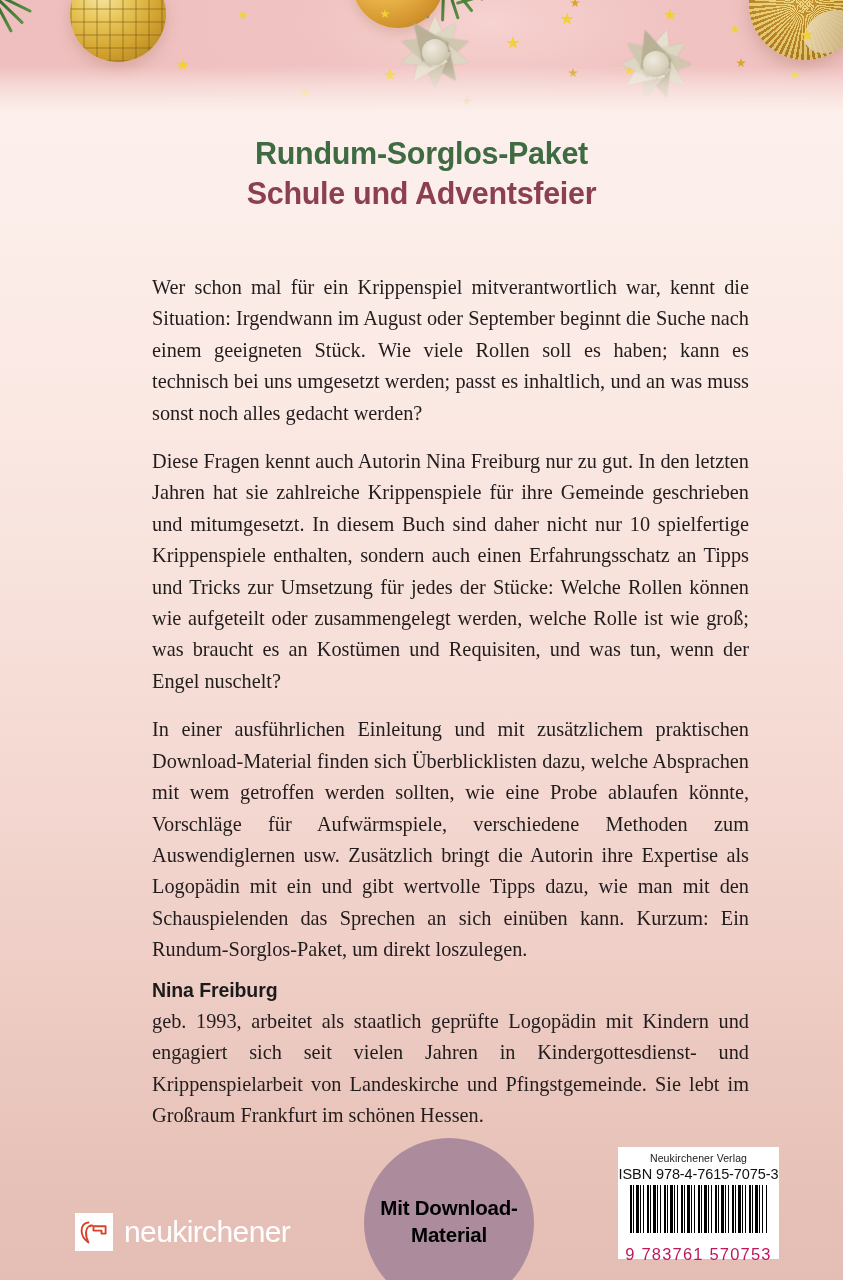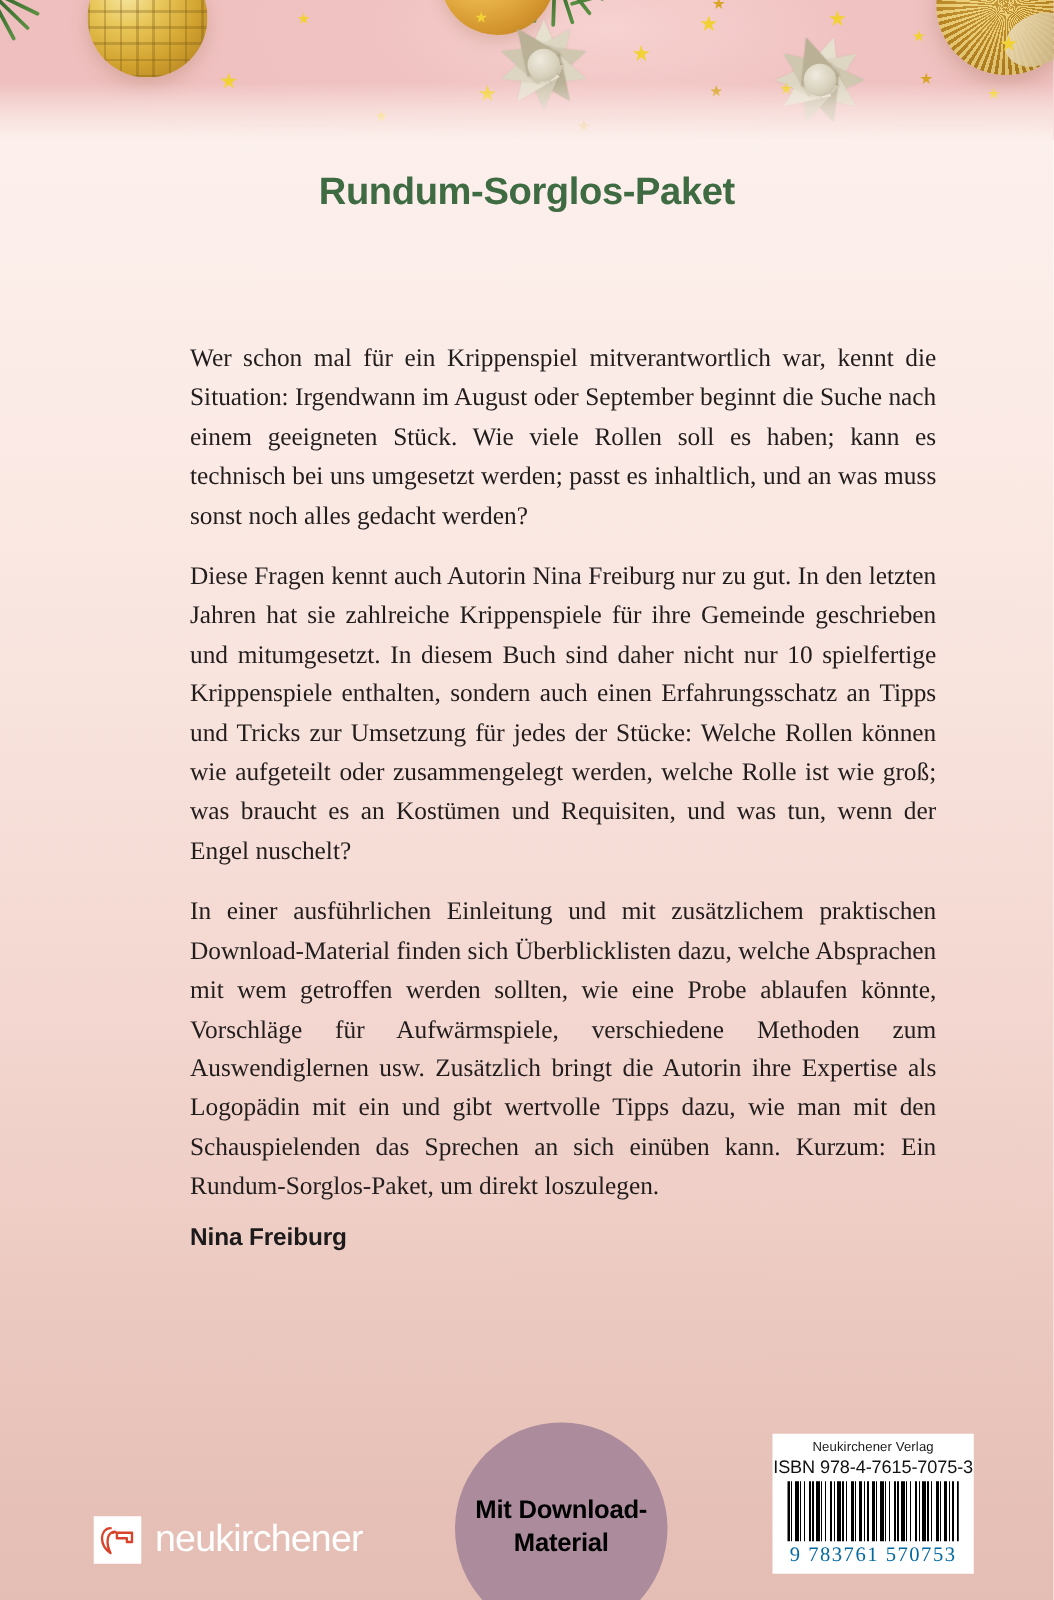--- a/index.html
+++ b/index.html
@@ -272,26 +272,26 @@
       #fff 4px, #fff 6px,
       #000 6px, #000 9px,
       #fff 9px, #fff 10px,
       #000 10px, #000 11px,
       #fff 11px, #fff 13px,
       #000 13px, #000 14px,
       #fff 14px, #fff 17px
     );
   }
   .barcode-digits {
-    font-family: Liberation Serif, serif;
+    font-family: Liberation Sans, sans-serif;
     font-size: 16.5px;
     letter-spacing: 1.2px;
-    color: #0369a1;
+    color: #be185d;
     line-height: 19px;
-    margin-top: 1px;
+    margin-top: 12px;
   }
 
   
   .logo {
     position: absolute;
     left: 75px;
     top: 1213px;
     display: flex;
     align-items: center;
     gap: 11px;
@@ -389,30 +389,32 @@
     <div class="star" style="left:800px; top:28px;"></div>
     <div class="star sm" style="left:790px; top:70px;"></div>
     <div class="star sm" style="left:300px; top:88px;"></div>
     <div class="star sm dk" style="left:462px; top:96px;"></div>
 
     <div class="banner-fade"></div>
   </div>
 
   <h1 class="headline">
     <span class="l1">Rundum-Sorglos-Paket</span>
+    <span class="l3">Schule und Adventsfeier</span>
   </h1>
 
   <div class="body-copy">
     <p>Wer schon mal für ein Krippenspiel mitverantwortlich war, kennt die Situation: Irgendwann im August oder September beginnt die Suche nach einem geeigneten Stück. Wie viele Rollen soll es haben; kann es technisch bei uns umgesetzt werden; passt es inhaltlich, und an was muss sonst noch alles gedacht werden?</p>
     <p>Diese Fragen kennt auch Autorin Nina Freiburg nur zu gut. In den letzten Jahren hat sie zahlreiche Krippenspiele für ihre Gemeinde geschrieben und mitumgesetzt. In diesem Buch sind daher nicht nur 10 spielfertige Krippenspiele enthalten, sondern auch einen Erfahrungsschatz an Tipps und Tricks zur Umsetzung für jedes der Stücke: Welche Rollen können wie aufgeteilt oder zusammengelegt werden, welche Rolle ist wie groß; was braucht es an Kostümen und Requisiten, und was tun, wenn der Engel nuschelt?</p>
     <p>In einer ausführlichen Einleitung und mit zusätzlichem praktischen Download-Material finden sich Überblicklisten dazu, welche Absprachen mit wem getroffen werden sollten, wie eine Probe ablaufen könnte, Vorschläge für Aufwärmspiele, verschiedene Methoden zum Auswendiglernen usw. Zusätzlich bringt die Autorin ihre Expertise als Logopädin mit ein und gibt wertvolle Tipps dazu, wie man mit den Schauspielenden das Sprechen an sich einüben kann. Kurzum: Ein Rundum-Sorglos-Paket, um direkt loszulegen.</p>
   </div>
 
   <div class="bio">
     <div class="bio-name">Nina Freiburg</div>
+    <p class="bio-text">geb. 1993, arbeitet als staatlich geprüfte Logopädin mit Kindern und engagiert sich seit vielen Jahren in Kindergottesdienst- und Krippenspielarbeit von Landeskirche und Pfingstgemeinde. Sie lebt im Großraum Frankfurt im schönen Hessen.</p>
   </div>
 
   <div class="badge">
     <span class="badge-text">Mit Download-Material</span>
   </div>
 
   <div class="isbn-box">
     <div class="isbn-publisher">Neukirchener Verlag</div>
     <div class="isbn-number">ISBN 978-4-7615-7075-3</div>
     <div class="barcode"></div>

